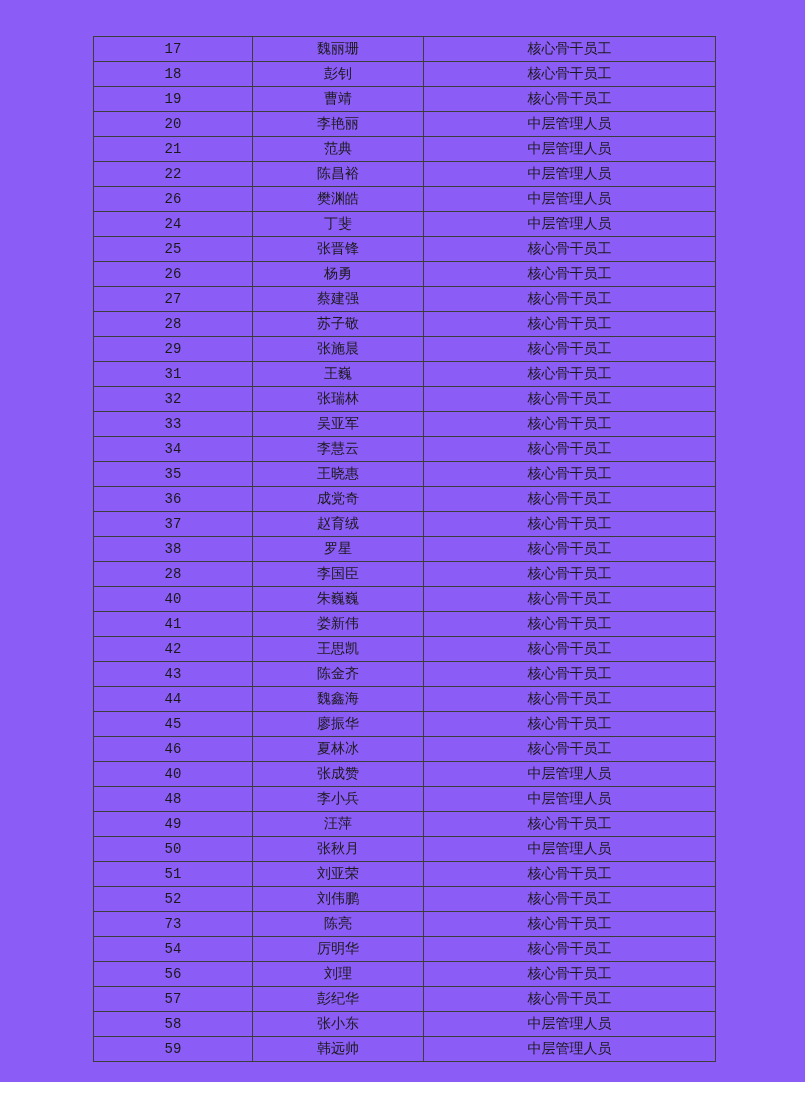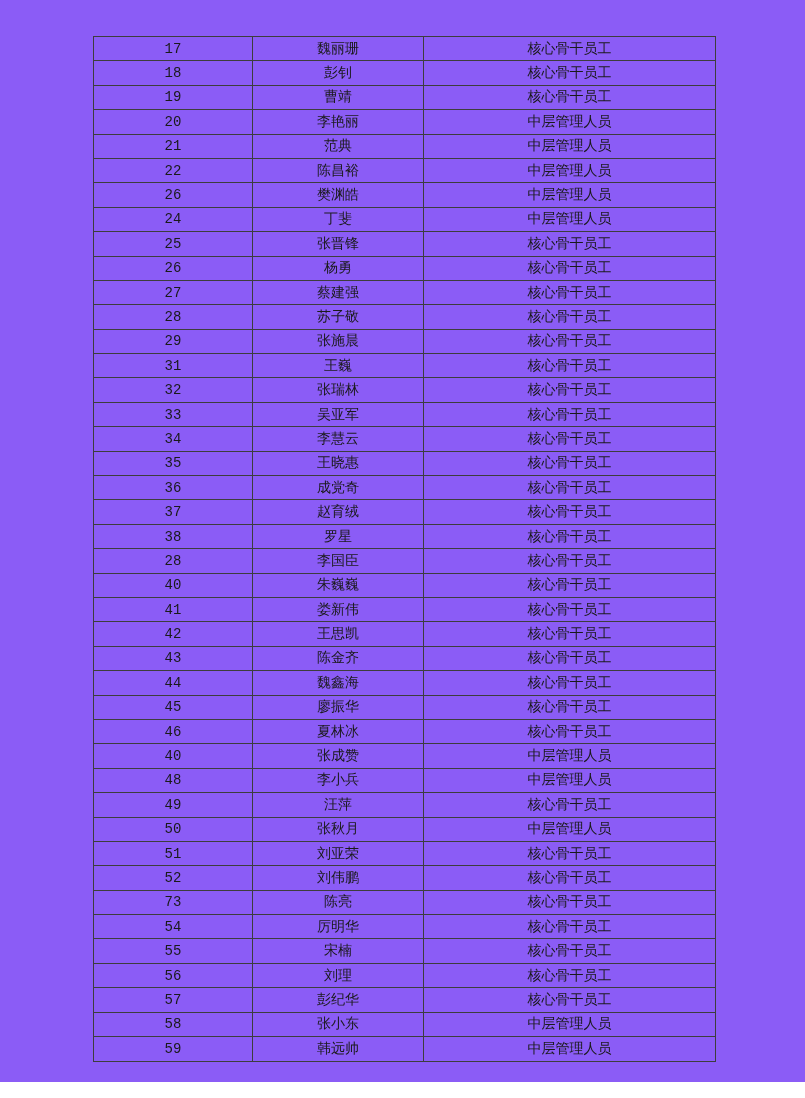--- a/index.html
+++ b/index.html
@@ -268,25 +268,20 @@
     <td>陈亮</td>
     <td>核心骨干员工</td>
   </tr>
 
   <tr>
     <td>54</td>
     <td>厉明华</td>
     <td>核心骨干员工</td>
   </tr>
 
-  <tr>
-    <td>55</td>
-    <td>宋楠</td>
-    <td>核心骨干员工</td>
-  </tr>
 
   <tr>
     <td>56</td>
     <td>刘理</td>
     <td>核心骨干员工</td>
   </tr>
 
   <tr>
     <td>57</td>
     <td>彭纪华</td>

